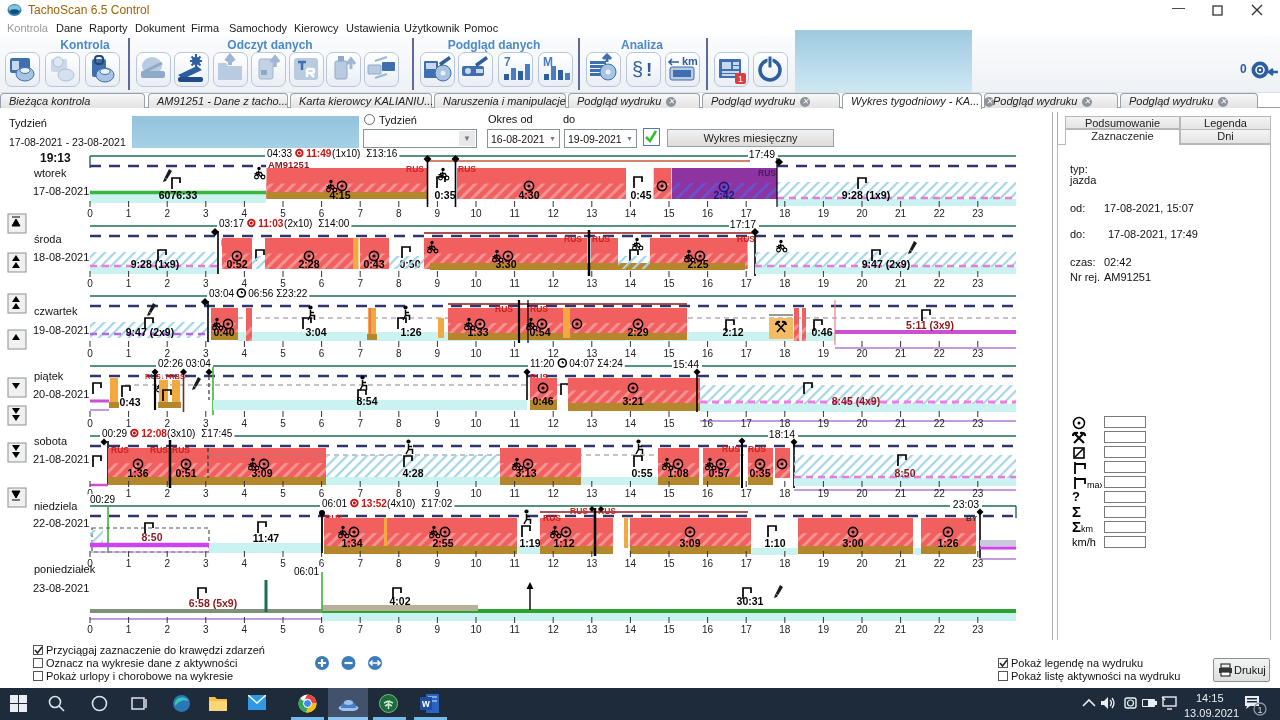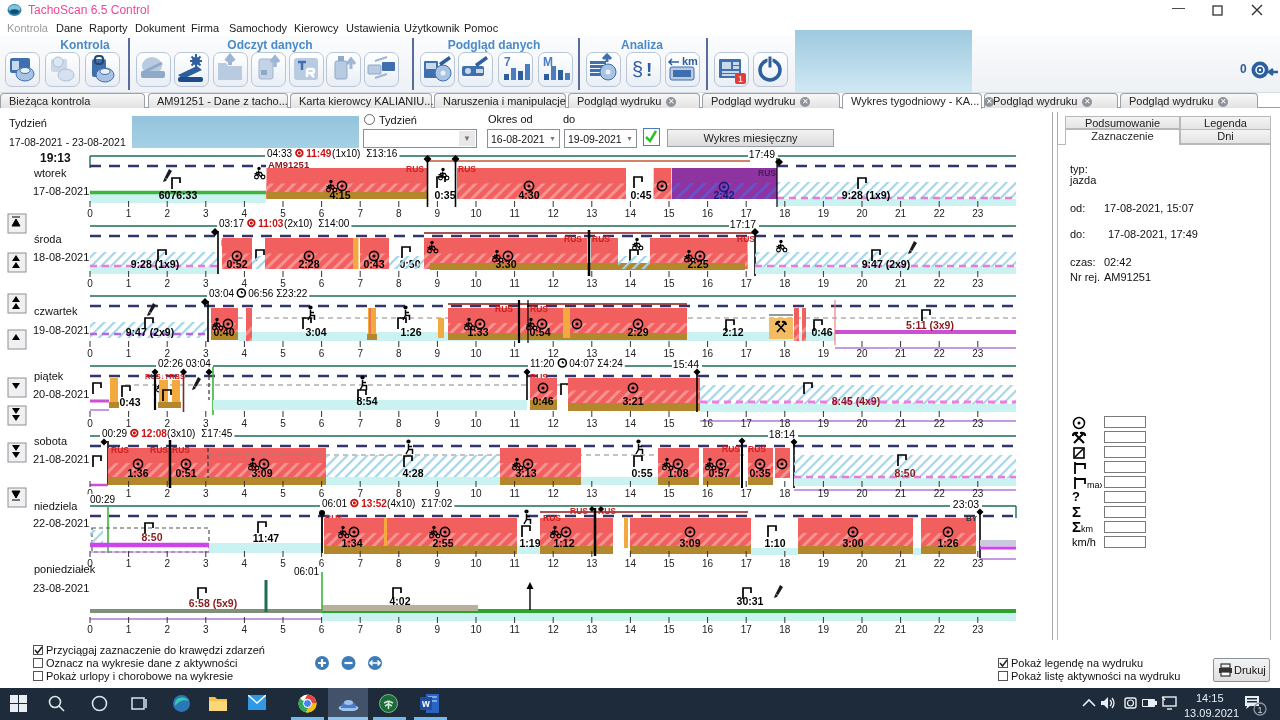--- a/index.html
+++ b/index.html
@@ -3,21 +3,21 @@
 *{margin:0;padding:0;box-sizing:border-box;font-family:"Liberation Sans",sans-serif;}
 body{width:1280px;height:720px;overflow:hidden;background:#fff;position:relative;}
 .abs{position:absolute;}
 #titlebar{left:0;top:0;width:1280px;height:20px;background:#fff;}
 #menubar{left:0;top:20px;width:1280px;height:16px;background:#fff;font-size:11px;color:#1a1a1a;}
 #toolbar{left:0;top:36px;width:1280px;height:57px;background:linear-gradient(#fbfcfd,#eef1f5);border-bottom:1px solid #d8dde4;}
 .grplabel{position:absolute;top:2px;font-size:12px;font-weight:bold;color:#4a8ac9;text-align:center;}
 .tbtn{position:absolute;top:16px;width:35px;height:35px;border:1px solid #b9c6d8;border-radius:7px;background:linear-gradient(#ffffff,#e9eef5);}
 .tsep{position:absolute;top:2px;width:2px;height:52px;background:#5b6b9d;}
 #tabbar{left:0;top:93px;width:1280px;height:15px;background:#fff;border-bottom:1px solid #9aa0a8;}
-.tab{position:absolute;top:0;height:15px;background:linear-gradient(#f8f8f8,#e2e2e2);border:1px solid #9aa0a8;border-bottom:none;border-radius:4px 4px 0 0;font-size:11px;color:#222;padding:1px 6px 0 8px;white-space:nowrap;}
+.tab{position:absolute;top:0;height:15px;background:linear-gradient(#f8f8f8,#e2e2e2);border:1px solid #9aa0a8;border-bottom:none;border-radius:4px 4px 0 0;font-size:11px;color:#222;padding:1px 6px 0 8px;white-space:nowrap;font-style:italic;}
 .tab.active{background:#fff;height:16px;z-index:3;}
 .tclose{display:inline-block;width:10px;height:10px;border-radius:6px;background:#8d9399;color:#fff;font-size:8px;line-height:10px;text-align:center;vertical-align:1px;margin-left:5px;}
 .ctl{font-size:11px;color:#111;}
 .combo{position:absolute;background:#fff;border:1px solid #8a9099;font-size:11px;color:#111;}
 .combo .arr{position:absolute;right:1px;top:1px;bottom:1px;width:16px;background:#e8e8e8;color:#777;font-size:8px;text-align:center;line-height:16px;}
 .cb{position:absolute;width:10px;height:10px;background:#fff;border:1px solid #555;}
 .cb svg{display:block;}
 .abs svg{display:block;}
 .cbtext{position:absolute;font-size:11px;color:#111;white-space:nowrap;}
 .gb{position:absolute;border:1px solid #b4b4b4;border-radius:3px;}
@@ -27,21 +27,21 @@
 </style>
 </head>
 <body>
 
 <div id="titlebar" class="abs">
  <svg class="abs" style="left:7px;top:3px" width="15" height="14">
       <ellipse cx="7.5" cy="7" rx="7" ry="6" fill="#2e7fae"></ellipse>
       <ellipse cx="7.5" cy="5.5" rx="6" ry="3.4" fill="#7fc3dd"></ellipse>
       <ellipse cx="7.5" cy="8.6" rx="4.4" ry="2.4" fill="#0f4d77"></ellipse>
     </svg>
- <span class="abs" style="left:28px;top:3px;font-size:12px;color:#ec4899">TachoScan 6.5 Control</span>
+ <span class="abs" style="left:28px;top:3px;font-size:12px;color:#a16207">TachoScan 6.5 Control</span>
  <span class="winbtn" style="left:1164px;font-size:13px;line-height:16px">―</span>
  <svg class="abs" style="left:1212px;top:5px" width="11" height="11">
       <rect x="1" y="1" width="9" height="9" fill="none" stroke="#333" stroke-width="1.3"></rect>
     </svg>
  <svg class="abs" style="left:1251px;top:4px" width="12" height="12">
       <path d="M1,1 L11,11 M11,1 L1,11" stroke="#333" stroke-width="1.4"></path>
     </svg>
 </div>
 <div id="menubar" class="abs">
     <span class="abs" style="left:7px;top:2px;color:#9a9a9a">Kontrola</span>

